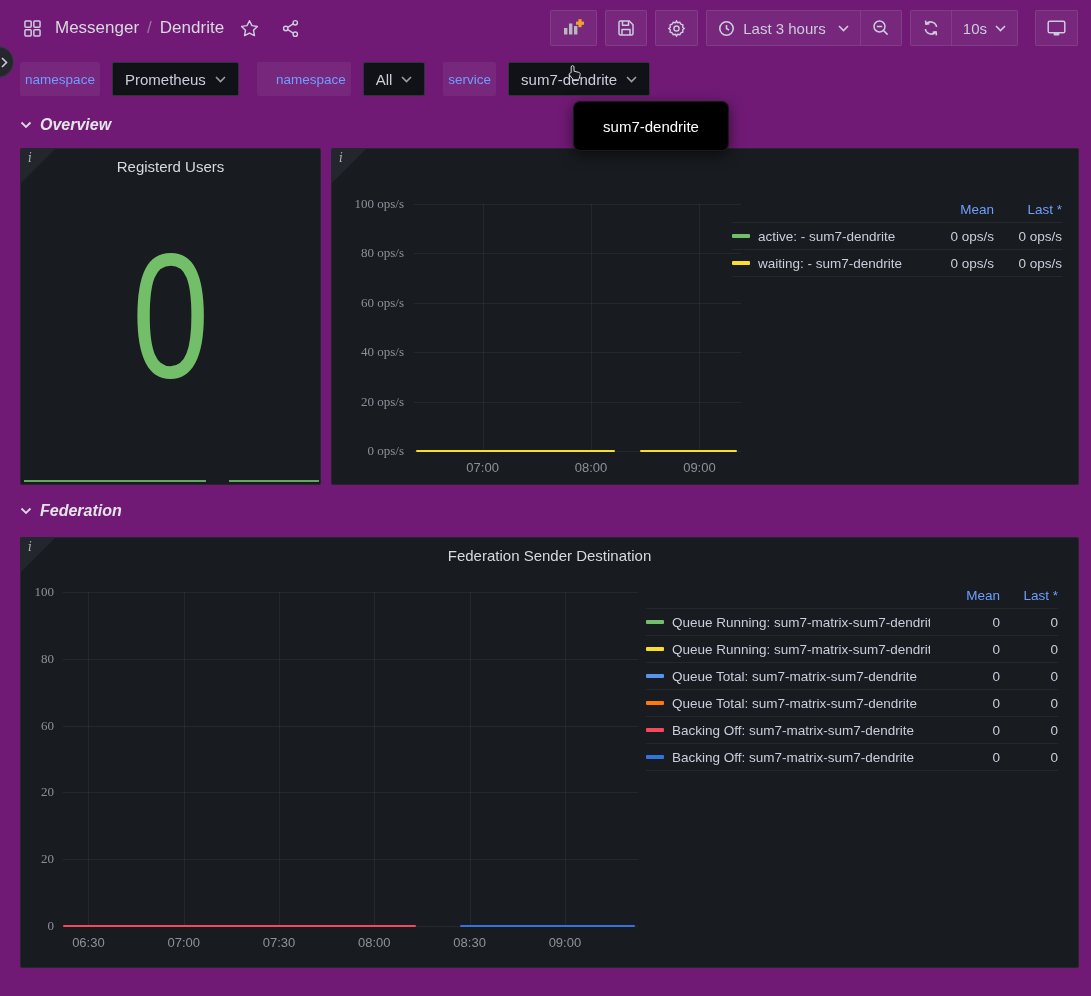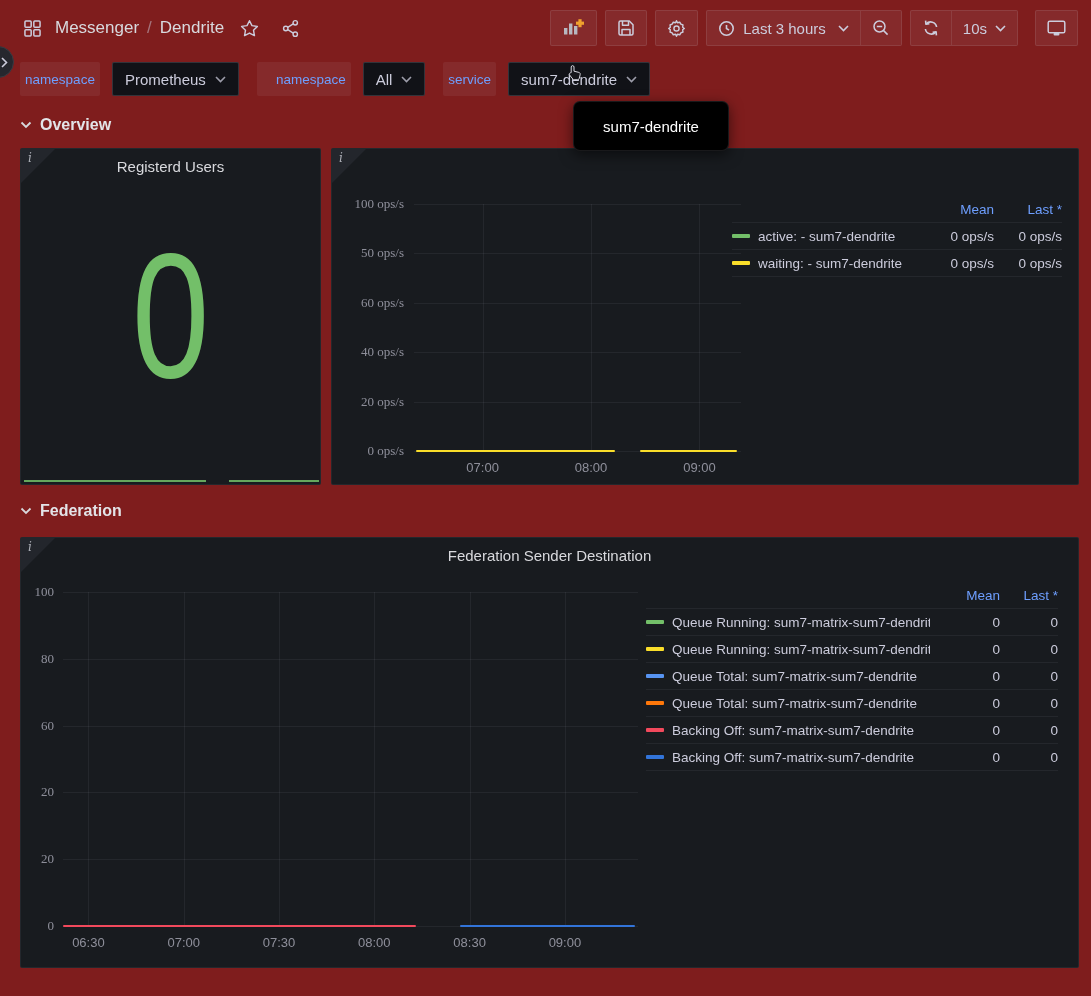--- a/index.html
+++ b/index.html
@@ -1,18 +1,18 @@
 <!DOCTYPE html>
 <html><head>
 <meta charset="utf-8">
 <style>
   * { margin:0; padding:0; box-sizing:border-box; }
   html,body { background:#0d0e12; }
   body { font-family:"Liberation Sans", sans-serif; color:#ccccdc; }
-  .page { position:relative; width:1091px; height:996px; background:#7f1d1d; overflow:hidden; }
+  .page { position:relative; width:1091px; height:996px; background:#701a75; overflow:hidden; }
 
   
   .nav { position:absolute; top:0; left:0; width:100%; height:56px; display:flex; align-items:center; justify-content:space-between; padding:0 13px 0 22px; }
   .nav-left { display:flex; align-items:center; gap:12px; }
   .crumb { display:flex; align-items:center; gap:8px; font-size:17px; font-weight:500; color:#d8d9dd; }
   .crumb .sep { color:rgba(204,204,220,.5); font-weight:400; }
   .icon-btn { background:none; border:none; cursor:pointer; display:flex; align-items:center; justify-content:center; padding:2px; }
   .nav-right { display:flex; align-items:center; gap:8px; }
   .tb-btn { height:36px; display:flex; align-items:center; justify-content:center; gap:8px;
             background:rgba(204,204,220,.08); border:1px solid rgba(204,204,220,.12); border-radius:2px;
@@ -35,21 +35,21 @@
                border-radius:2px; color:#6e9fff; font-size:13.5px; font-weight:500; }
   .var-value { height:34px; display:flex; align-items:center; gap:9px; padding:0 12px; background:#111217;
                border:1px solid rgba(204,204,220,.18); border-radius:2px; color:#ccccdc; font-size:15px;
                font-family:inherit; cursor:pointer; }
   .var-label.ds { min-width:80px; justify-content:center; }
   .var-label.ns { min-width:82px; justify-content:center;padding-left:19px; }
   .var-label.svc{ min-width:48px; justify-content:center; }
 
   
   .section-head { position:absolute; left:20px; display:flex; align-items:center; gap:8px; cursor:pointer; height:30px; }
-  .section-title { font-size:16px; font-weight:700; color:#e3e4e8; }
+  .section-title { font-size:16px; font-weight:700; color:#e3e4e8;font-style:italic; }
 
   
   .panel { position:absolute; background:#181b1f; border:1px solid rgba(204,204,220,.07); border-radius:2px; }
   .panel-title { position:absolute; top:9px; left:0; right:0; text-align:center; font-size:15px; font-weight:500; color:#d8d9dd; cursor:pointer; }
   .info-corner { position:absolute; top:0; left:0; width:34px; height:34px; background:#23262c;
                  clip-path:polygon(0 0,100% 0,0 100%); cursor:pointer; }
   .info-i { position:absolute; top:2px; left:7px; font-family:"DejaVu Serif", serif; font-style:italic; font-size:12px; color:#aeb0b8; }
 
   
   .big-stat { position:absolute; top:44px; bottom:46px; left:0; right:0; display:flex; align-items:center; justify-content:center; }
@@ -275,21 +275,21 @@
       </div>
   </div>
 
   <div class="panel" style="left:331px;top:148px;width:748px;height:337px;">
     <div class="info-corner"></div>
     <span class="info-i">i</span>
     <div class="chart">
         <div class="gridline-h" style="left: 82px; top: 55px; width: 327px;"></div>
         <div class="tick-y" style="left: 0px; width: 72px; top: 47px;">100 ops/s</div>
         <div class="gridline-h" style="left: 82px; top: 104.4px; width: 327px;"></div>
-        <div class="tick-y" style="left: 0px; width: 72px; top: 96.4px;">50 ops/s</div>
+        <div class="tick-y" style="left: 0px; width: 72px; top: 96.4px;">80 ops/s</div>
         <div class="gridline-h" style="left: 82px; top: 153.8px; width: 327px;"></div>
         <div class="tick-y" style="left: 0px; width: 72px; top: 145.8px;">60 ops/s</div>
         <div class="gridline-h" style="left: 82px; top: 203.2px; width: 327px;"></div>
         <div class="tick-y" style="left: 0px; width: 72px; top: 195.2px;">40 ops/s</div>
         <div class="gridline-h" style="left: 82px; top: 252.6px; width: 327px;"></div>
         <div class="tick-y" style="left: 0px; width: 72px; top: 244.6px;">20 ops/s</div>
         <div class="gridline-h" style="left: 82px; top: 302px; width: 327px;"></div>
         <div class="tick-y" style="left: 0px; width: 72px; top: 294px;">0 ops/s</div>
         <div class="gridline-v" style="left: 150.652px; top: 55px; height: 247px;"></div>
         <div class="tick-x" style="left: 119.652px; top: 311px;">07:00</div>

